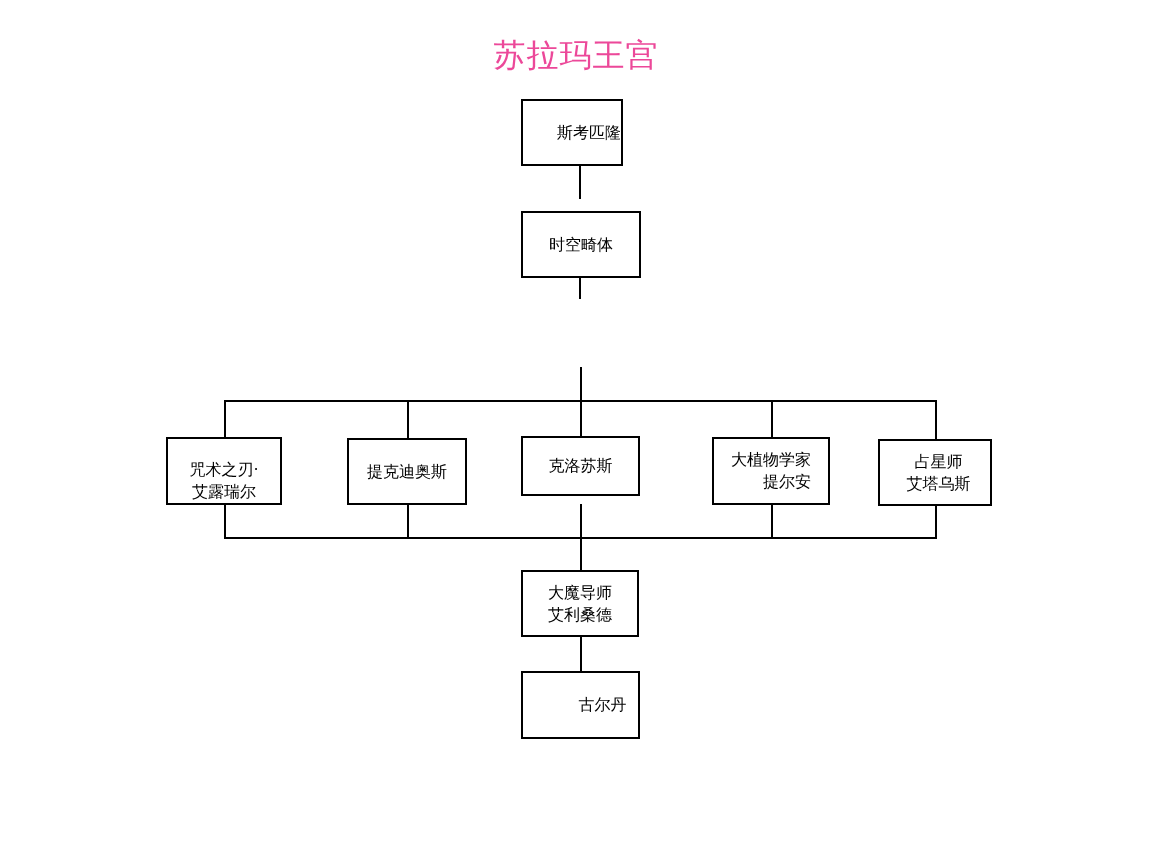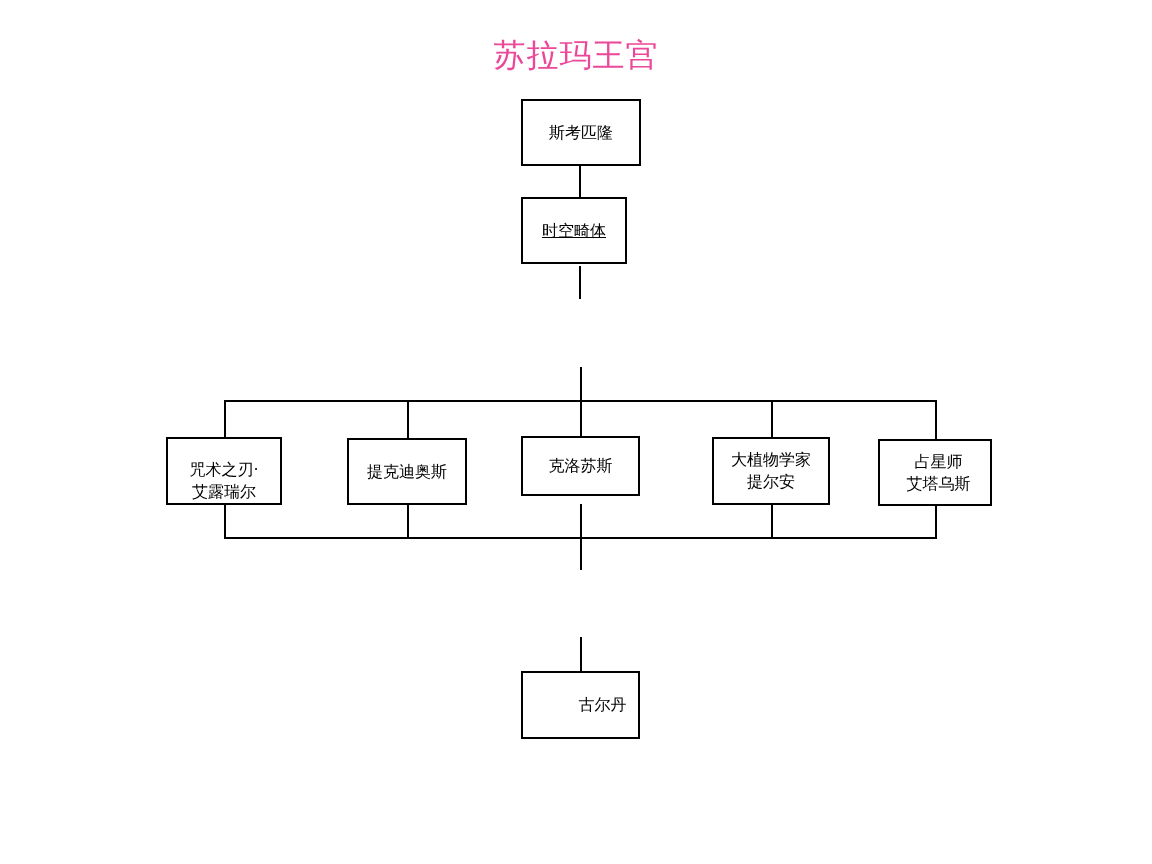--- a/index.html
+++ b/index.html
@@ -77,50 +77,54 @@
   <div class="connector v-line" style="left:580px; top:504px; height:34px;"></div>
   <div class="connector v-line" style="left:771px; top:505px; height:33px;"></div>
   <div class="connector v-line" style="left:935px; top:506px; height:32px;"></div>
 
   <div class="connector h-line" style="left:224px; top:537px; width:713px;"></div>
 
   <div class="connector v-line" style="left:580px; top:537px; height:33px;"></div>
 
   <div class="connector v-line" style="left:580px; top:637px; height:34px;"></div>
 
-  <div class="node" style="left:521px; top:99px; width:120px; height:67px;">
+  <div class="node" style="left:521px; top:99px; width:102px; height:67px;justify-content:flex-end;">
     <span>斯考匹隆</span>
   </div>
 
-  <div class="node" style="left:521px; top:197px; width:106px; height:67px;text-decoration:underline;">
+  <div class="node" style="left:521px; top:211px; width:120px; height:67px;">
     <span>时空畸体</span>
   </div>
 
 
   <div class="node" style="left:166px; top:437px; width:116px; height:68px;align-items:flex-end;">
     <span>咒术之刃·
 艾露瑞尔</span>
   </div>
 
   <div class="node" style="left:347px; top:438px; width:120px; height:67px;">
     <span>提克迪奥斯</span>
   </div>
 
   <div class="node" style="left:521px; top:436px; width:119px; height:60px;">
     <span>克洛苏斯</span>
   </div>
 
-  <div class="node" style="left:712px; top:437px; width:118px; height:68px;">
+  <div class="node" style="left:712px; top:437px; width:118px; height:68px;text-align:right;">
     <span>大植物学家
 提尔安</span>
   </div>
 
   <div class="node" style="left:878px; top:439px; width:114px; height:67px;padding-left:7px;">
     <span>占星师
 艾塔乌斯</span>
   </div>
 
+  <div class="node" style="left:521px; top:570px; width:118px; height:67px;">
+    <span>大魔导师
+艾利桑德</span>
+  </div>
 
   <div class="node" style="left:521px; top:671px; width:119px; height:68px;padding-left:44px;">
     <span>古尔丹</span>
   </div>
 
 </div>
 
 </body></html>

